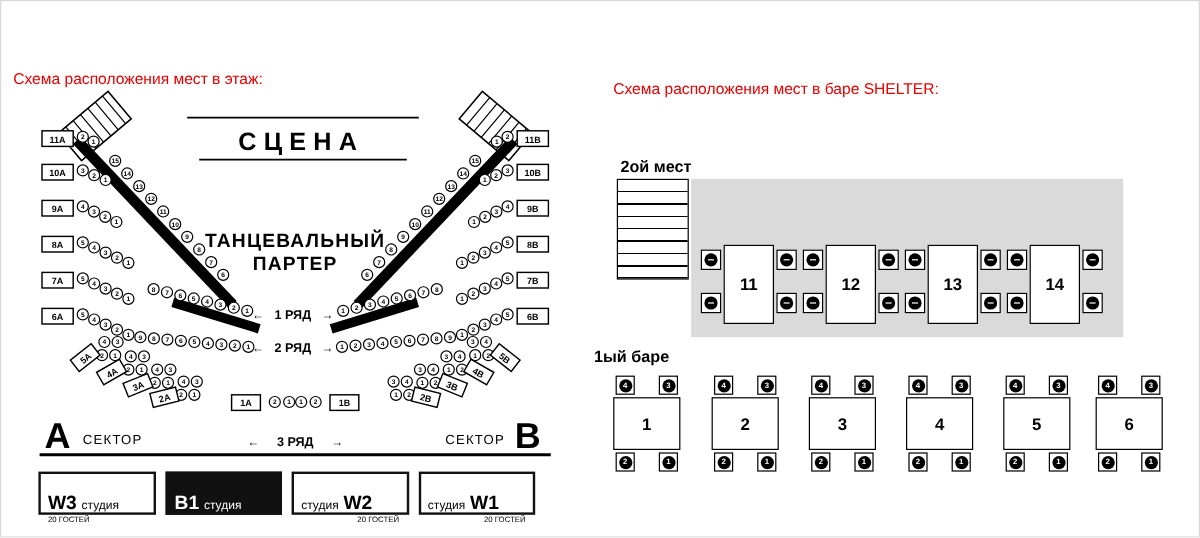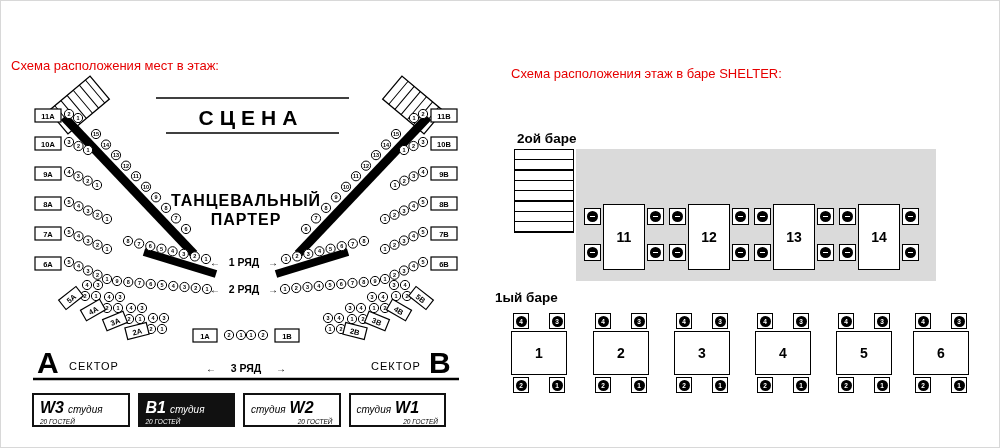--- a/index.html
+++ b/index.html
@@ -12,21 +12,21 @@
   .seatnum{font-size:5.5px;font-weight:bold;text-anchor:middle;}
   .sbox{fill:#fff;stroke:#000;stroke-width:1.2;}
   .sboxlabel{font-size:7.5px;font-weight:bold;text-anchor:middle;}
   .stage-text{font-size:21px;font-weight:bold;letter-spacing:6px;text-anchor:middle;}
   .floor-text{font-size:16px;font-weight:bold;letter-spacing:1px;text-anchor:middle;}
   .rowlab{font-size:10.5px;font-weight:bold;text-anchor:middle;}
   .arrow{font-size:10px;text-anchor:middle;}
   .sector-letter{font-size:30px;font-weight:bold;}
   .sector-word{font-size:11px;letter-spacing:1px;}
   .studios{position:absolute;left:31px;top:392px;width:414px;display:flex;gap:8px;}
-  .studio{flex:1;height:34px;border:2px solid #111;background:#fff;padding:4px 6px;box-sizing:border-box;font-style:italic;}
+  .studio{flex:1;height:34px;border:2px solid #111;background:#fff;padding:16px 6px;box-sizing:border-box;}
   .studio.dark{background:#111;color:#fff;border-color:#111;}
   .studio .line1{display:flex;align-items:baseline;gap:4px;}
   .studio .big{font-size:16px;font-weight:bold;}
   .studio .word{font-size:10px;}
   .studio .guests{font-size:6.5px;margin-top:1px;}
   .studio.name-last .guests{text-align:right;}
   .floor-label{position:absolute;font-weight:bold;font-size:13.5px;white-space:nowrap;}
   .stairs{position:absolute;left:513px;top:148px;width:60px;height:84px;border:1.3px solid #000;box-sizing:border-box;
           background:repeating-linear-gradient(to bottom,#fff 0px,#fff 9px,#000 9px,#000 10.3px);}
   .floor2-area{position:absolute;left:575px;top:148px;width:360px;height:132px;background:#dadada;}
@@ -455,22 +455,22 @@
       </div>
       <div class="studio name-last">
         <div class="line1">
           <div class="word">студия</div>
           <div class="big">W1</div>
         </div>
         <div class="guests">20 ГОСТЕЙ</div>
       </div>
     </div>
 
-  <div class="title" style="left:510px;top:65px;">Схема расположения этаж в баре SHELTER:</div>
-  <div class="floor-label" style="left:516px;top:130px;">2ой баре</div>
+  <div class="title" style="left:510px;top:65px;">Схема расположения мест в баре SHELTER:</div>
+  <div class="floor-label" style="left:516px;top:130px;">2ой мест</div>
   <div class="stairs"></div>
   <div class="floor2-area"></div>
   <div class="floor-label" style="left:494px;top:289px;">1ый баре</div>
 
 <div class="tbl tbl2" style="left: 602px; top: 203px;">11</div>
     <div class="seatbox" style="left: 583px; top: 207px;">
       <div class="chair dash"></div>
     </div>
     <div class="seatbox" style="left: 583px; top: 243px;">
       <div class="chair dash"></div>

